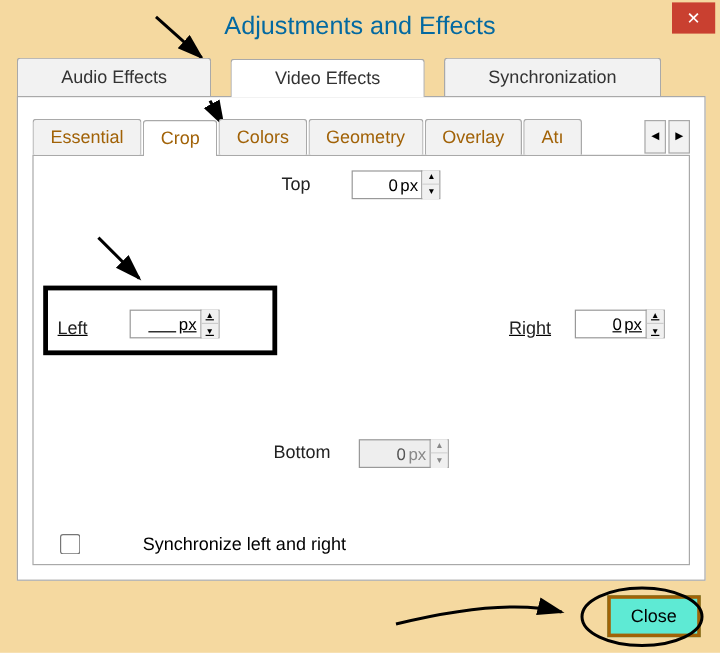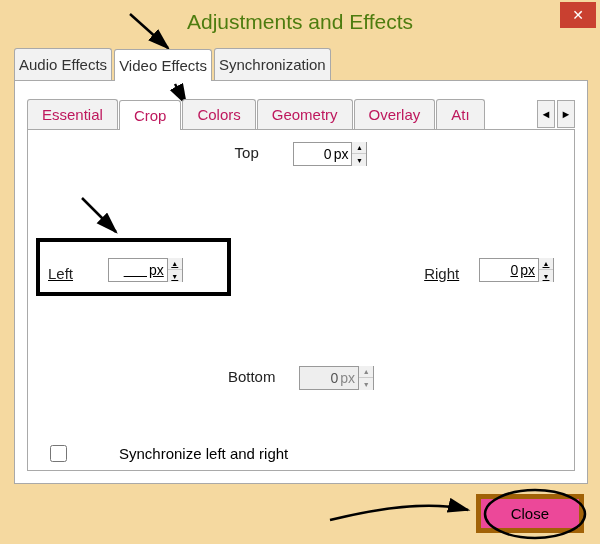--- a/index.html
+++ b/index.html
@@ -15,21 +15,21 @@
   }
   .titlebar {
     height: 44px;
     display: flex;
     align-items: center;
     justify-content: center;
     position: relative;
   }
   .title {
     font-size: 21px;
-    color: #4d7c0f;
+    color: #0369a1;
   }
   .close-x {
     position: absolute;
     right: 4px;
     top: 2px;
     width: 36px;
     height: 26px;
     background: #c94030;
     color: #fff;
     text-align: center;
@@ -41,25 +41,25 @@
     position: absolute;
     left: 14px;
     top: 48px;
     display: flex;
     gap: 0;
     z-index: 3;
   }
   .mtab {
     border: 1px solid #a9a9a9;
     border-bottom: none;
-    padding: 7px 4px;
+    padding: 7px 36px;
     background: #f2f2f2;
     font-size: 15px;
     color: #333;
-    margin-right: 2px;
+    margin-right: 16px;
     cursor: pointer;
     border-top-left-radius: 3px;
     border-top-right-radius: 3px;
   }
   .mtab.active {
     background: #fff;
     position: relative;
     top: 1px;
   }
   .panel1 {
@@ -79,21 +79,21 @@
     display: flex;
     align-items: center;
     z-index: 2;
   }
   .stab {
     border: 1px solid #a9a9a9;
     border-bottom: none;
     padding: 6px 14px;
     background: #f2f2f2;
     font-size: 15px;
-    color: #be185d;
+    color: #a16207;
     margin-right: 1px;
     cursor: pointer;
     border-top-left-radius: 3px;
     border-top-right-radius: 3px;
   }
   .stab.active {
     background: #fff;
     position: relative;
     top: 1px;
   }
@@ -180,23 +180,23 @@
   .check-row input { width: 17px; height: 17px; margin-right: 8px; cursor: pointer; }
   .footer {
     position: absolute;
     right: 16px;
     bottom: 14px;
     height: 34px;
     display: flex;
     align-items: center;
   }
   .btn {
-    border: 5px solid #a16207;
-    background: #ec4899;
-    padding: 6px 30px;
+    border: 3px solid #a16207;
+    background: #5eead4;
+    padding: 6px 17px;
     font-size: 15px;
     cursor: pointer;
   }
   .annot { position: absolute; pointer-events: none; }
   .selected-input { background: #3399ff; color: #fff; }
 </style>
 </head>
 <body>
 
 <div class="titlebar">

